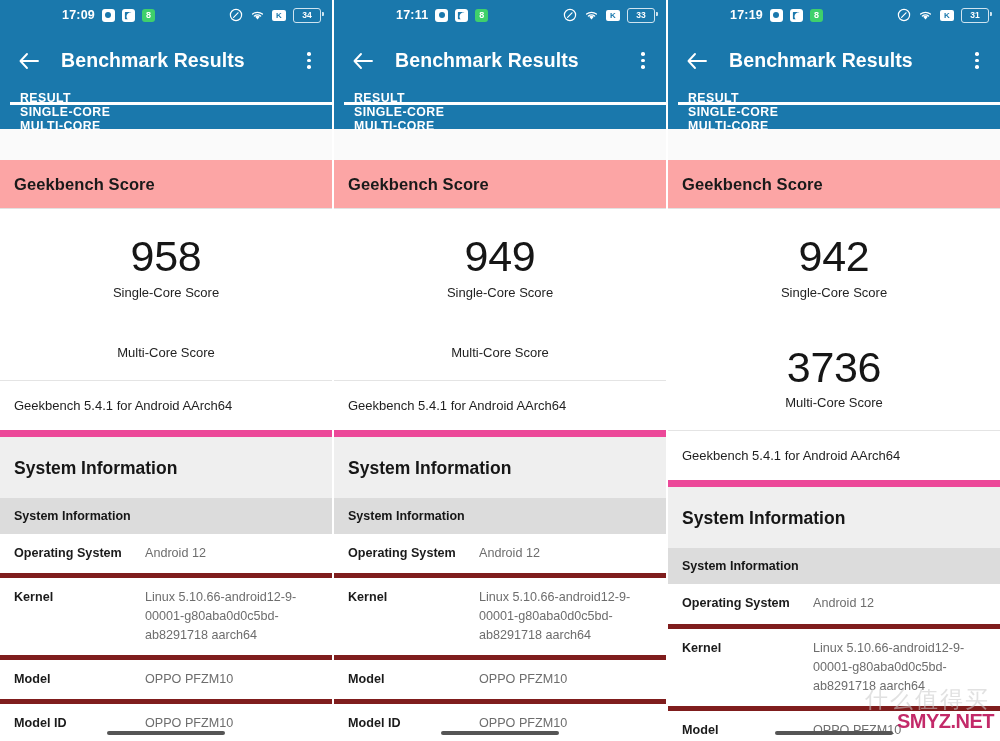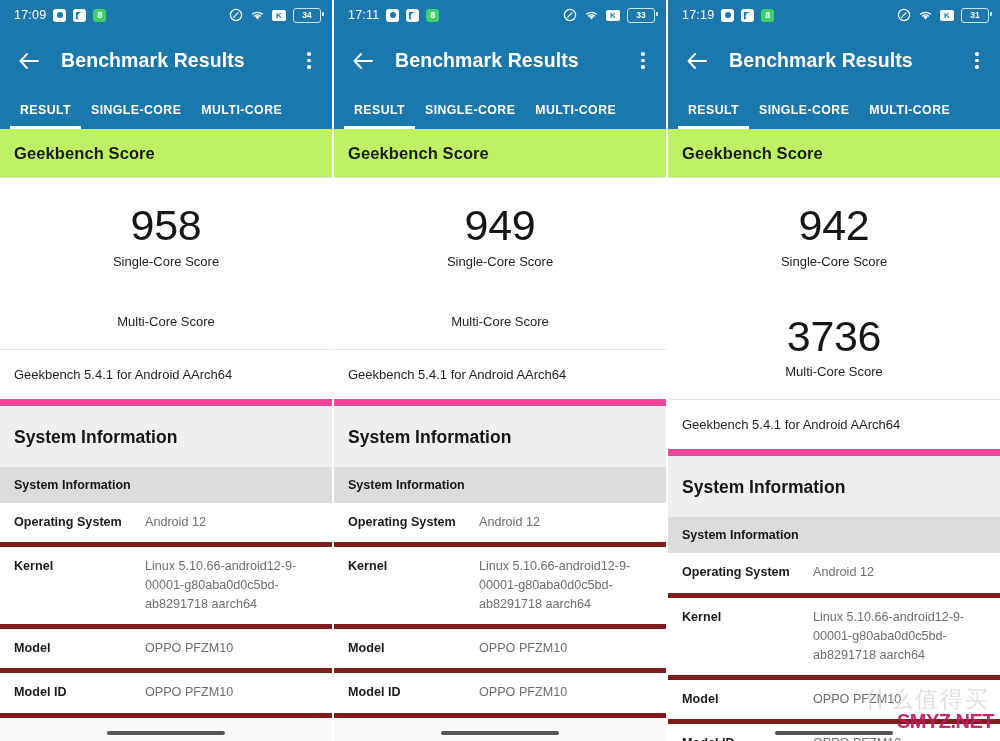--- a/index.html
+++ b/index.html
@@ -36,22 +36,23 @@
     display: flex;
     align-items: center;
     justify-content: space-between;
     padding: 0 11px 0 14px;
     box-sizing: border-box;
   }
   .sb-left { display: flex; align-items: center; gap: 7px; }
   .sb-time {
     color: #ffffff;
     font-size: 12.5px;
-    font-weight: normal;
+    font-weight: bold;
     letter-spacing: .2px;
+    margin-left: 48px;
   }
   .sb-icon {
     width: 13px; height: 13px;
     border-radius: 3px;
     display: inline-block;
     position: relative;
   }
   .sb-icon.white { background: #ffffff; }
   .sb-icon.green { background: #3fd06b; }
   .sb-icon.camera::after {
@@ -152,20 +153,21 @@
   }
 
   
   .tabs {
     height: 38px;
     background: #1A78AC;
     display: flex;
     align-items: stretch;
     padding-left: 10px;
     box-sizing: border-box;
+    flex-direction: column;
   }
   .tab {
     display: flex;
     align-items: center;
     padding: 0 10px;
     color: #ffffff;
     font-size: 12.3px;
     font-weight: bold;
     letter-spacing: .45px;
     position: relative;
@@ -179,23 +181,24 @@
     background: #ffffff;
   }
 
   
   .content {
     background: #fafafa;
     height: calc(741px - 30px - 61px - 38px);
     overflow: hidden;
   }
   .section-band {
-    background: #bef264;
+    background: #fca5a5;
     padding: 15px 14px 14px 14px;
     border-bottom: 1px solid #e2e2e2;
+    margin-top: 31px;
   }
   .section-band .title {
     font-size: 16.5px;
     color: #1a1a1a;
     font-weight: bold;
     letter-spacing: .1px;
   }
   .scores {
     background: #ffffff;
     padding: 22px 0 20px 0;

